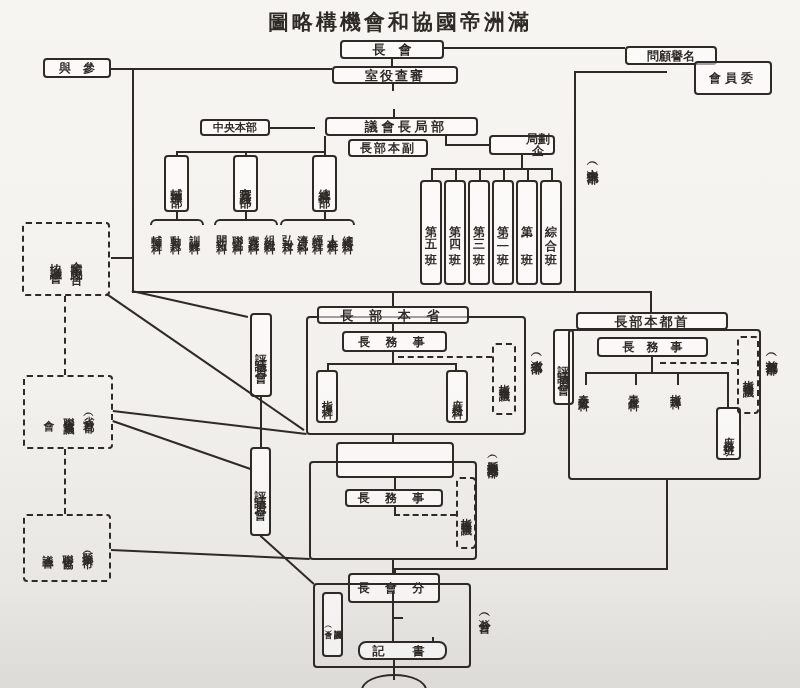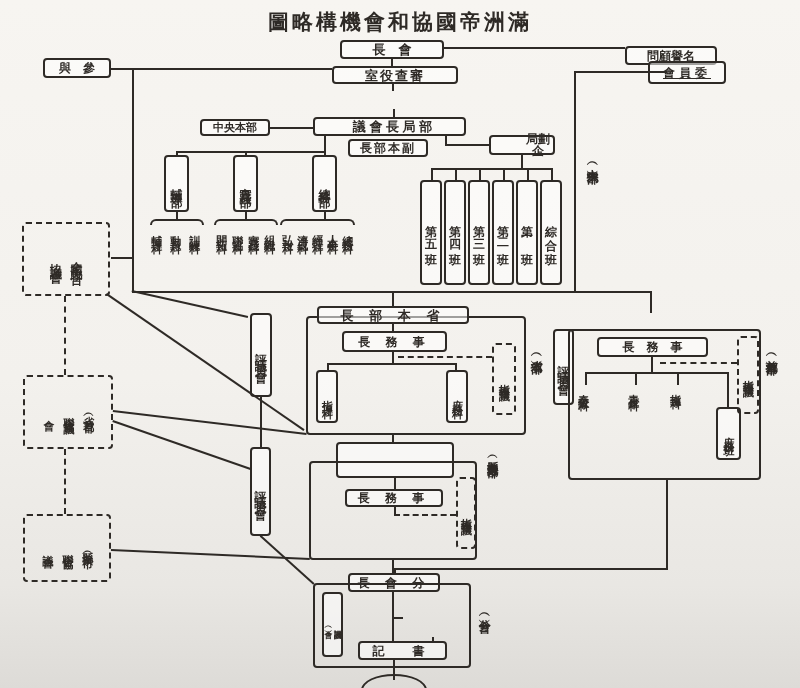--- a/index.html
+++ b/index.html
@@ -31,26 +31,26 @@
 </style>
 </head>
 <body>
 
 <div class="stage">
 
   <div class="abs ttl" style="left:250px;top:8px;width:300px;">圖略構機會和協國帝洲滿</div>
 
   <div class="bx f13" style="left:340px;top:40px;width:104px;height:19px;">長　會</div>
   <div class="bx" style="left:625px;top:38px;width:92px;height:19px;margin-top:8px;">問顧譽名</div>
-  <div class="bx ls4" style="left:648px;top:61px;width:78px;height:23px;text-decoration:underline;">會員委</div>
+  <div class="bx ls4" style="left:694px;top:61px;width:78px;height:34px;">會員委</div>
   <div class="bx" style="left:43px;top:58px;width:68px;height:20px;">與　參</div>
   <div class="bx f13 ls2" style="left:332px;top:66px;width:126px;height:18px;">室役查審</div>
   <div class="bx ls2" style="left:348px;top:91px;width:80px;height:18px;margin-top:48px;">長部本副</div>
   <div class="bx f11" style="left:200px;top:119px;width:70px;height:17px;">中央本部</div>
-  <div class="bx f13" style="left:313px;top:117px;width:153px;height:19px;padding-left:6px;">議 會 長 局 部</div>
+  <div class="bx f13" style="left:325px;top:117px;width:153px;height:19px;padding-left:6px;">議 會 長 局 部</div>
   <div class="bx" style="left:489px;top:135px;width:66px;height:20px;padding-left:32px;">局劃企</div>
 
   <div class="bx vx ls4" style="left:164px;top:155px;width:25px;height:57px;">輔導部</div>
   <div class="bx vx ls4" style="left:233px;top:155px;width:25px;height:57px;">實踐部</div>
   <div class="bx vx ls4" style="left:312px;top:155px;width:25px;height:57px;">總務部</div>
 
   <div class="vt f11" style="left:150px;top:226px;height:64px;">輔導科</div>
   <div class="vt f11" style="left:169px;top:226px;height:64px;">動員科</div>
   <div class="vt f11" style="left:188px;top:226px;height:64px;">訓練科</div>
 
@@ -87,40 +87,41 @@
   <div class="bx" style="left:306px;top:316px;width:220px;height:119px;background:none;"></div>
   <div class="bx f13 ls6" style="left:317px;top:306px;width:152px;height:18px;">長 部 本 省</div>
   <div class="bx ls6" style="left:342px;top:331px;width:105px;height:21px;">長 務 事</div>
   <div class="bx vx ls4 f11" style="left:316px;top:370px;width:22px;height:53px;">指導科</div>
   <div class="bx vx ls4 f11" style="left:446px;top:370px;width:22px;height:53px;">庶務科</div>
   <div class="bx dsh vx f11 ls2" style="left:492px;top:343px;width:24px;height:72px;">指導會議</div>
   <div class="vt lbl" style="left:529px;top:349px;height:100px;">（省本部）</div>
 
   <div class="bx vx ls6" style="left:553px;top:329px;width:21px;height:76px;">評議員會</div>
   <div class="bx" style="left:568px;top:329px;width:193px;height:151px;background:none;"></div>
+  <div class="bx f13 ls2" style="left:576px;top:312px;width:152px;height:18px;">長部本都首</div>
   <div class="bx" style="left:597px;top:337px;width:111px;height:20px;">長　務　事</div>
   <div class="vt f11 ls2" style="left:577px;top:385px;height:80px;">奉公隊科</div>
   <div class="vt f11 ls2" style="left:627px;top:385px;height:80px;">青少年科</div>
   <div class="vt f11 ls2" style="left:669px;top:385px;height:66px;">指導科</div>
   <div class="bx vx ls4 f11" style="left:716px;top:407px;width:25px;height:53px;">庶務班</div>
   <div class="bx dsh vx f11 ls2" style="left:737px;top:336px;width:22px;height:78px;">指導會議</div>
   <div class="vt lbl" style="left:764px;top:349px;height:114px;">（首都本部）</div>
 
   <div class="bx vx ls6" style="left:250px;top:447px;width:21px;height:89px;">評議員會</div>
   <div class="bx" style="left:336px;top:442px;width:118px;height:36px;"></div>
   <div class="bx" style="left:309px;top:461px;width:168px;height:99px;background:none;"></div>
   <div class="bx ls6" style="left:345px;top:489px;width:98px;height:18px;">長 務 事</div>
   <div class="bx dsh vx f11 ls2" style="left:456px;top:477px;width:20px;height:72px;">指導會議</div>
   <div class="vt lbl f11" style="left:486px;top:451px;height:114px;">（縣旗市地方本部）</div>
 
-  <div class="bx ls6" style="left:348px;top:573px;width:92px;height:19px;">長 會 分</div>
+  <div class="bx ls6" style="left:348px;top:573px;width:92px;height:30px;">長 會 分</div>
   <div class="bx" style="left:313px;top:583px;width:158px;height:85px;background:none;"></div>
   <div class="bx vx" style="left:322px;top:592px;width:21px;height:65px;font-size:8px;letter-spacing:1px;line-height:1.2;">評議員
 （會）</div>
-  <div class="bx ls8" style="left:358px;top:641px;width:89px;height:19px;">記　書</div>
+  <div class="bx ls8" style="left:358px;top:641px;width:89px;height:19px;border-radius:8px;">記　書</div>
   <div class="vt lbl" style="left:477px;top:609px;height:56px;">（分會）</div>
   <div class="ell" style="left:361px;top:674px;width:66px;height:32px;"></div>
 
   <div class="ln" style="left:391px;top:59px;width:2px;height:7px;"></div>
   <div class="ln" style="left:444px;top:47px;width:181px;height:2px;"></div>
   <div class="ln" style="left:111px;top:68px;width:221px;height:2px;"></div>
   <div class="ln" style="left:132px;top:68px;width:2px;height:223px;"></div>
   <div class="ln" style="left:132px;top:291px;width:520px;height:2px;"></div>
   <div class="ln" style="left:574px;top:71px;width:2px;height:220px;"></div>
   <div class="ln" style="left:574px;top:71px;width:93px;height:2px;"></div>

